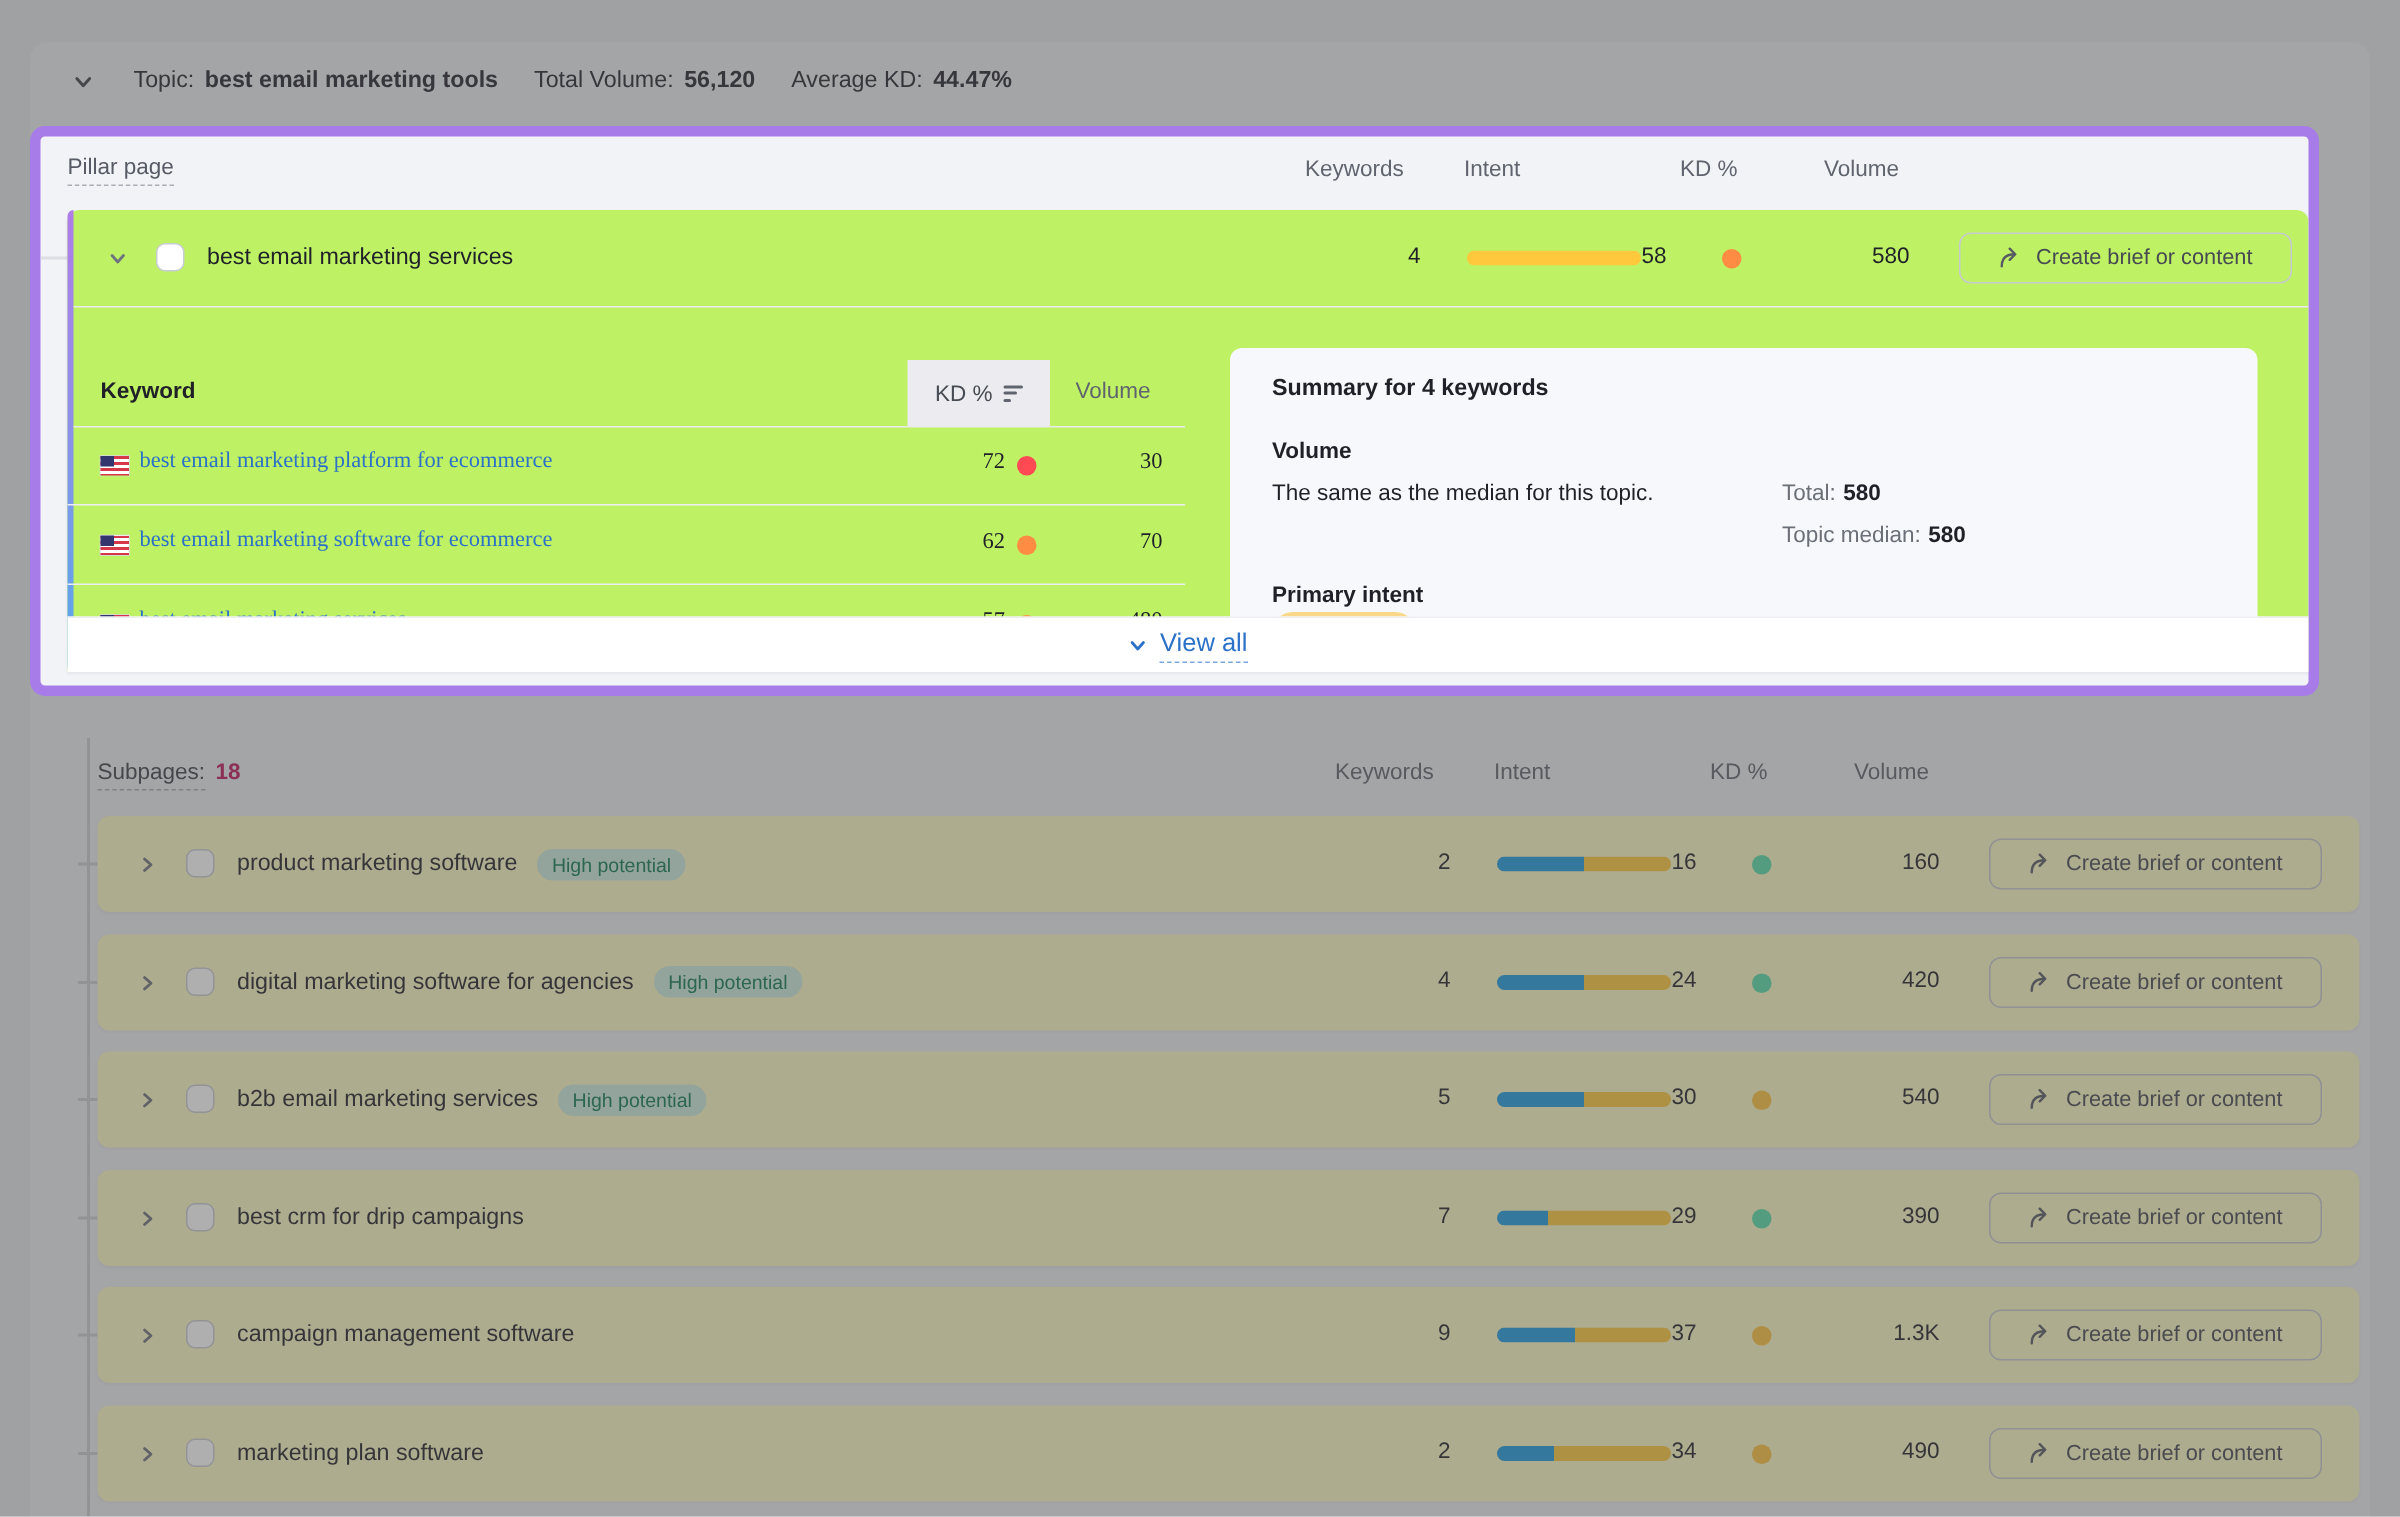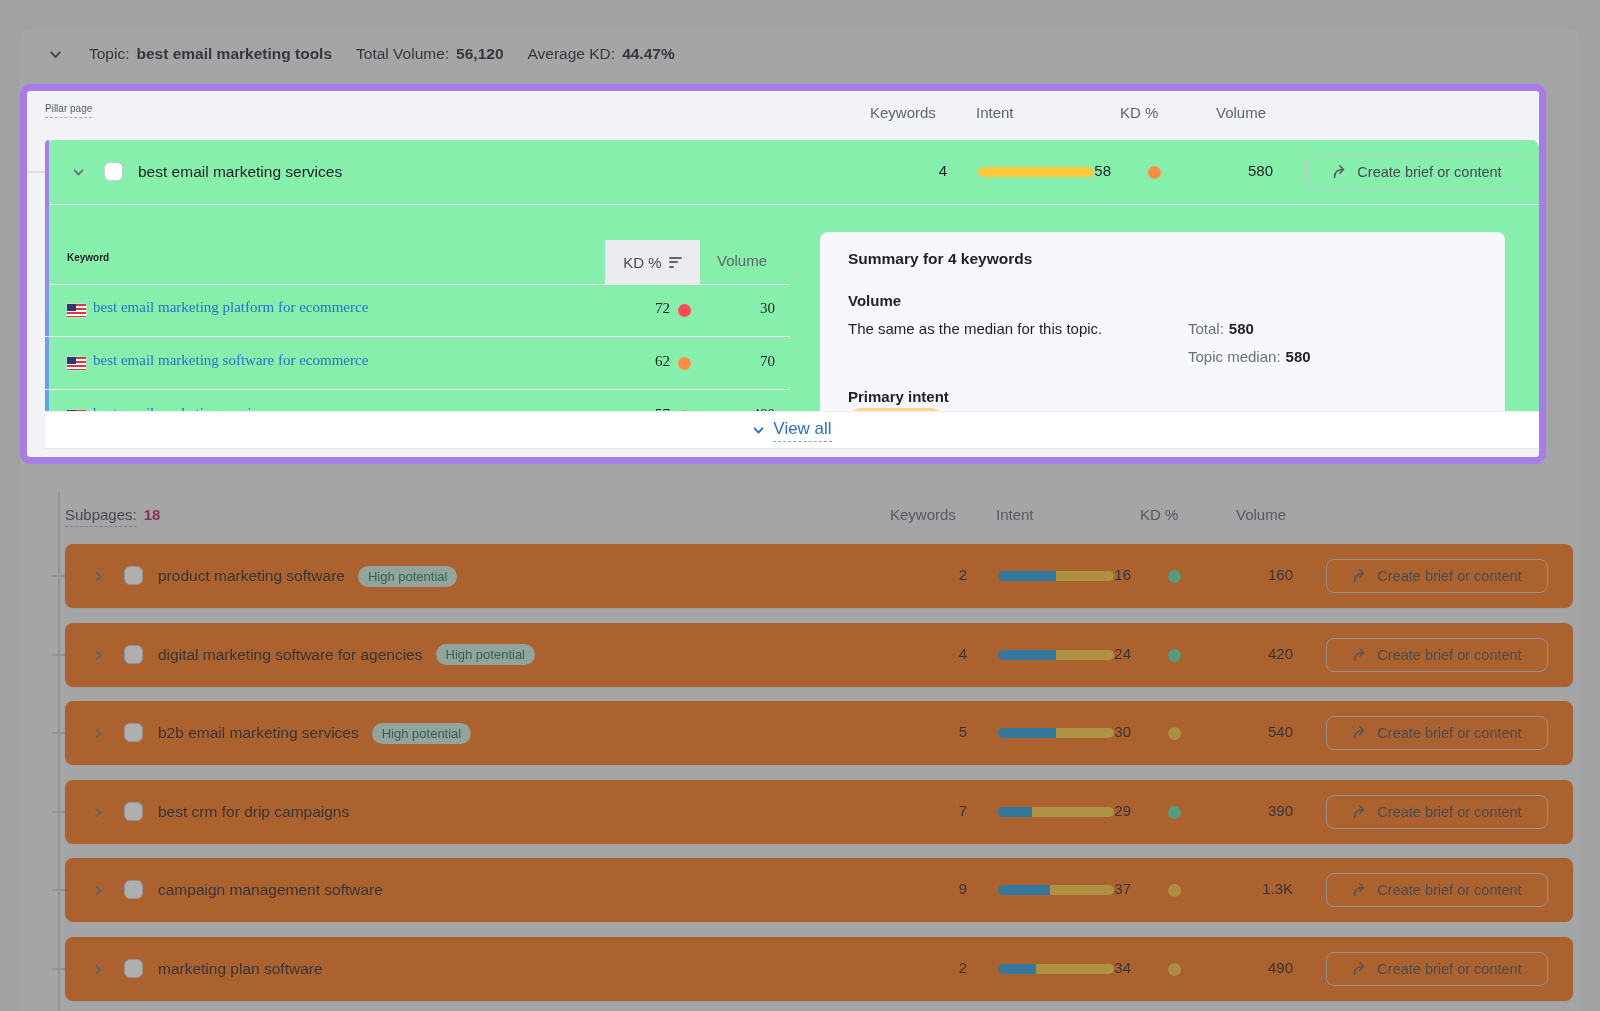--- a/index.html
+++ b/index.html
@@ -18,27 +18,27 @@
   .pair b{font-weight:700;}
 
   
   .dim-overlay{position:absolute;inset:0;background:rgba(78,78,78,0.45);z-index:10;pointer-events:none;}
 
   
   .highlight-box{position:absolute;left:20px;top:84px;width:1526px;height:380px;box-sizing:border-box;
     border:7px solid #a87ce8;border-radius:10px;background:#f2f3f7;overflow:hidden;z-index:20;}
   .hl-inner{position:relative;width:100%;height:100%;}
 
-  .section-label{position:absolute;font-size:10px;color:#565b66;text-align:center;}
+  .section-label{position:absolute;font-size:15px;color:#565b66;text-align:center;}
   .dashed-u{border-bottom:1px dashed #a9adb5;padding-bottom:3px;}
 
   .col-head{position:absolute;font-size:15px;color:#5f646e;white-space:nowrap;}
 
   
-  .pillar-card{position:absolute;left:18px;top:49px;width:1494px;height:308px;background:#86efac;
+  .pillar-card{position:absolute;left:18px;top:49px;width:1494px;height:308px;background:#bef264;
     border-radius:8px 8px 0 0;box-shadow:0 1px 2px rgba(40,40,60,0.06);}
   .accent{position:absolute;left:0;top:0;bottom:0;width:4px;border-radius:8px 0 0 8px;
     background:linear-gradient(180deg,#b07de8 0%,#8f8fe8 45%,#55aaea 100%);}
 
   .row-64{position:relative;height:64px;}
   .chev{position:absolute;left:27px;top:26px;display:flex;}
   .checkbox{position:absolute;left:59px;top:22px;width:19px;height:19px;border:1.5px solid #c8ccd3;
     border-radius:6px;background:#fff;box-sizing:border-box;}
   .row-title{position:absolute;left:93px;top:0;height:64px;display:flex;align-items:center;gap:13px;
     font-size:15.5px;color:#1f2028;white-space:nowrap;}
@@ -51,21 +51,21 @@
   .c-dot{position:absolute;left:1103px;top:26px;}
   .c-vol{position:absolute;left:1160px;width:68px;top:22px;text-align:right;}
   .brief-btn{position:absolute;left:1261px;top:15px;width:222px;height:34px;box-sizing:border-box;
     border:1px solid #c6c9cf;border-radius:8px;background:transparent;display:flex;align-items:center;
     justify-content:center;gap:9px;font-size:14.5px;color:#474a52;font-family:inherit;cursor:pointer;white-space:nowrap;}
 
   .divider{position:absolute;left:4px;right:0;height:1px;background:#e9eaee;}
 
   
   .kw-table-head{position:absolute;left:0;top:100px;width:745px;height:44px;}
-  .kw-head-label{position:absolute;left:22px;top:12px;font-size:10px;font-weight:700;color:#1f2028;}
+  .kw-head-label{position:absolute;left:22px;top:12px;font-size:15px;font-weight:700;color:#1f2028;}
   .kd-head-block{position:absolute;left:560px;top:0;width:95px;height:44px;background:#ececf0;
     display:flex;align-items:center;justify-content:center;gap:7px;font-size:15px;color:#474b54;}
   .sort-icon{display:flex;flex-direction:column;gap:2.5px;}
   .sort-icon i{display:block;height:2px;background:#5f646e;border-radius:1px;}
   .vol-head{position:absolute;left:672px;top:12px;font-size:15px;color:#5f646e;}
 
   .kw-rows{position:absolute;left:0;top:144px;width:745px;}
   .kw-row{position:relative;height:52px;border-top:1px solid #eceef1;font-family:Liberation Serif, serif;}
   .kw-row:first-child{border-top:none;}
   .flag{position:absolute;left:22px;top:20px;width:19px;height:13px;
@@ -89,21 +89,21 @@
   
   .viewall-strip{position:absolute;left:0;right:0;bottom:0;height:36px;background:#fff;z-index:3;
     border-top:1px solid #eceef1;display:flex;align-items:center;justify-content:center;gap:8px;}
   .viewall-link{font-size:17px;color:#2b71c8;text-decoration:none;border-bottom:1px dashed #7ba6dd;
     padding-bottom:2px;cursor:pointer;}
 
   
   .subpages-label{position:absolute;left:45px;top:478px;font-size:15px;color:#3f434c;display:flex;gap:7px;align-items:baseline;}
   .subpages-label b{color:#be185d;font-weight:700;}
   .sub-rows{position:absolute;left:45px;top:516px;width:1508px;}
-  .sub-card{position:relative;height:64px;margin-bottom:14.6px;background:#f97316;border-radius:8px;
+  .sub-card{position:relative;height:64px;margin-bottom:14.6px;background:#fef9c3;border-radius:8px;
     box-shadow:0 1px 2px rgba(40,40,60,0.05);}
   .badge{background:#cdebdc;color:#117a56;font-size:13px;padding:3px 10px;border-radius:11px;font-weight:400;}
 
   
   .vline{position:absolute;left:38px;top:464px;bottom:0;width:1.5px;background:#c9ccd2;}
   .stub{position:absolute;left:32px;width:13px;height:1.5px;background:#c9ccd2;}
   .hl-stub{position:absolute;left:0;top:80px;width:18px;height:1.5px;background:#dcdee3;}
 
   svg{display:block;}
 </style>

